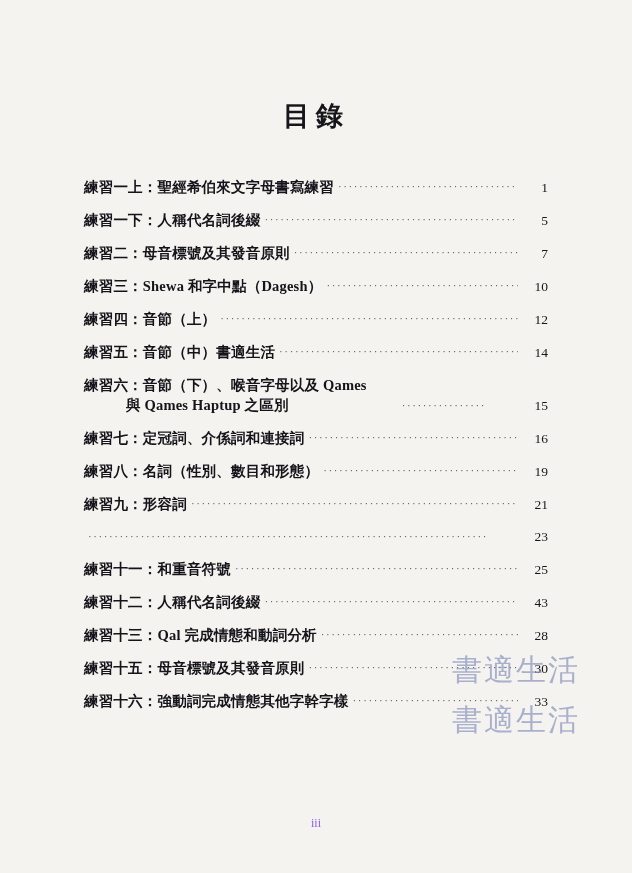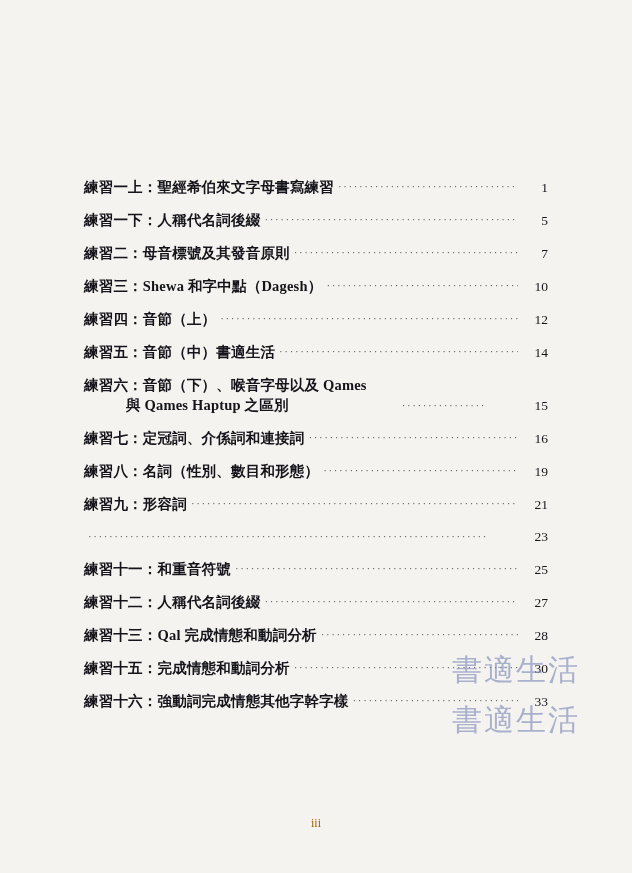--- a/index.html
+++ b/index.html
@@ -90,21 +90,21 @@
     align-items: flex-end;
     gap: 31px;
   }
   .folio {
     position: absolute;
     left: 0;
     bottom: 42px;
     width: 632px;
     text-align: center;
     font-size: 12px;
-    color: #a16207;
+    color: #8b5cf6;
     font-family: "Liberation Serif", "DejaVu Serif", serif;
   }
   .watermark {
     position: absolute;
     color: #7b88b8;
     opacity: 0.62;
     font-size: 30px;
     letter-spacing: 2px;
     font-family: "Liberation Serif", "DejaVu Serif", serif;
     pointer-events: none;
@@ -118,20 +118,21 @@
     left: 452px;
     top: 700px;
   }
 </style>
 </head>
 <body>
 
 <div class="page">
   <div class="page-inner">
 
+    <div class="doc-title">目錄</div>
 
     <div class="toc" id="toc-list">
         <div class="toc-entry">
           <div class="entry-text-wrap">
             <div class="entry-line1">練習一上：聖經希伯來文字母書寫練習</div>
           </div>
           <div class="dots">···································································································································</div>
           <div class="page-num">1</div>
         </div>
         <div class="toc-entry">
@@ -207,32 +208,32 @@
             <div class="entry-line1">練習十一：和重音符號</div>
           </div>
           <div class="dots">···································································································································</div>
           <div class="page-num">25</div>
         </div>
         <div class="toc-entry">
           <div class="entry-text-wrap">
             <div class="entry-line1">練習十二：人稱代名詞後綴</div>
           </div>
           <div class="dots">···································································································································</div>
-          <div class="page-num">27</div>
+          <div class="page-num">43</div>
         </div>
         <div class="toc-entry">
           <div class="entry-text-wrap">
             <div class="entry-line1">練習十三：Qal 完成情態和動詞分析</div>
           </div>
           <div class="dots">···································································································································</div>
           <div class="page-num">28</div>
         </div>
         <div class="toc-entry">
           <div class="entry-text-wrap">
-            <div class="entry-line1">練習十五：完成情態和動詞分析</div>
+            <div class="entry-line1">練習十五：母音標號及其發音原則</div>
           </div>
           <div class="dots">···································································································································</div>
           <div class="page-num">30</div>
         </div>
         <div class="toc-entry">
           <div class="entry-text-wrap">
             <div class="entry-line1">練習十六：強動詞完成情態其他字幹字樣</div>
           </div>
           <div class="dots">···································································································································</div>
           <div class="page-num">33</div>

